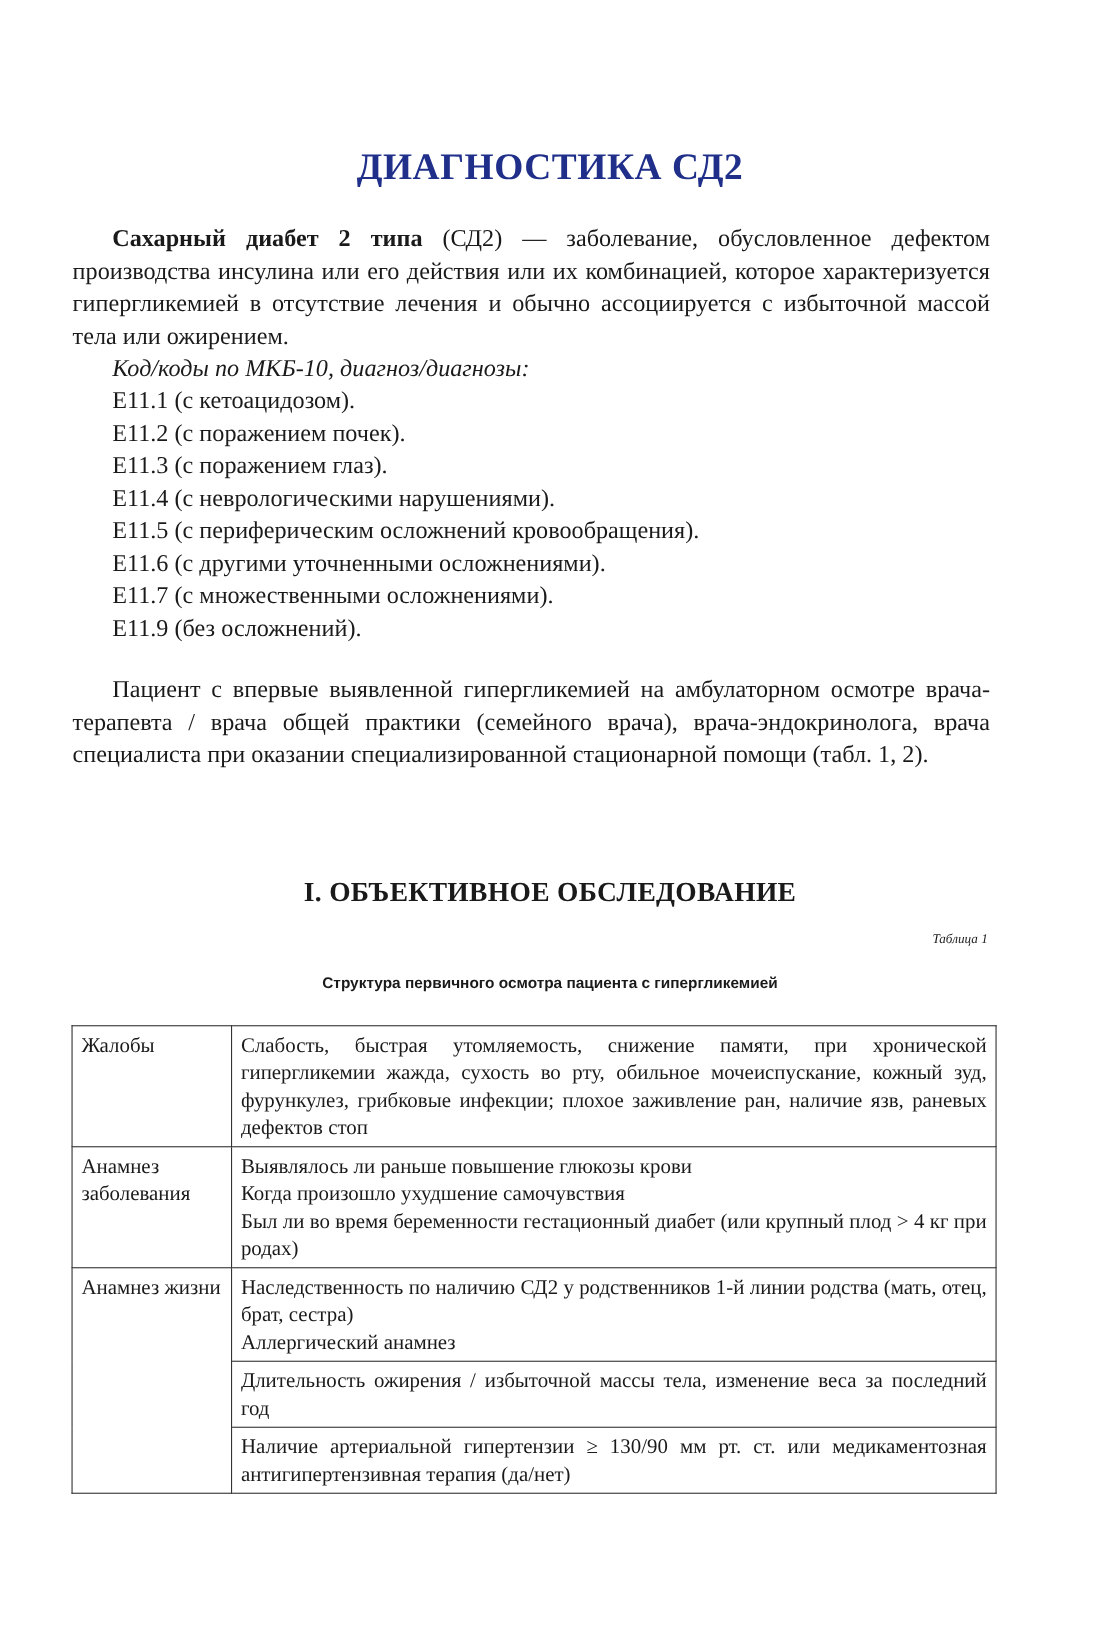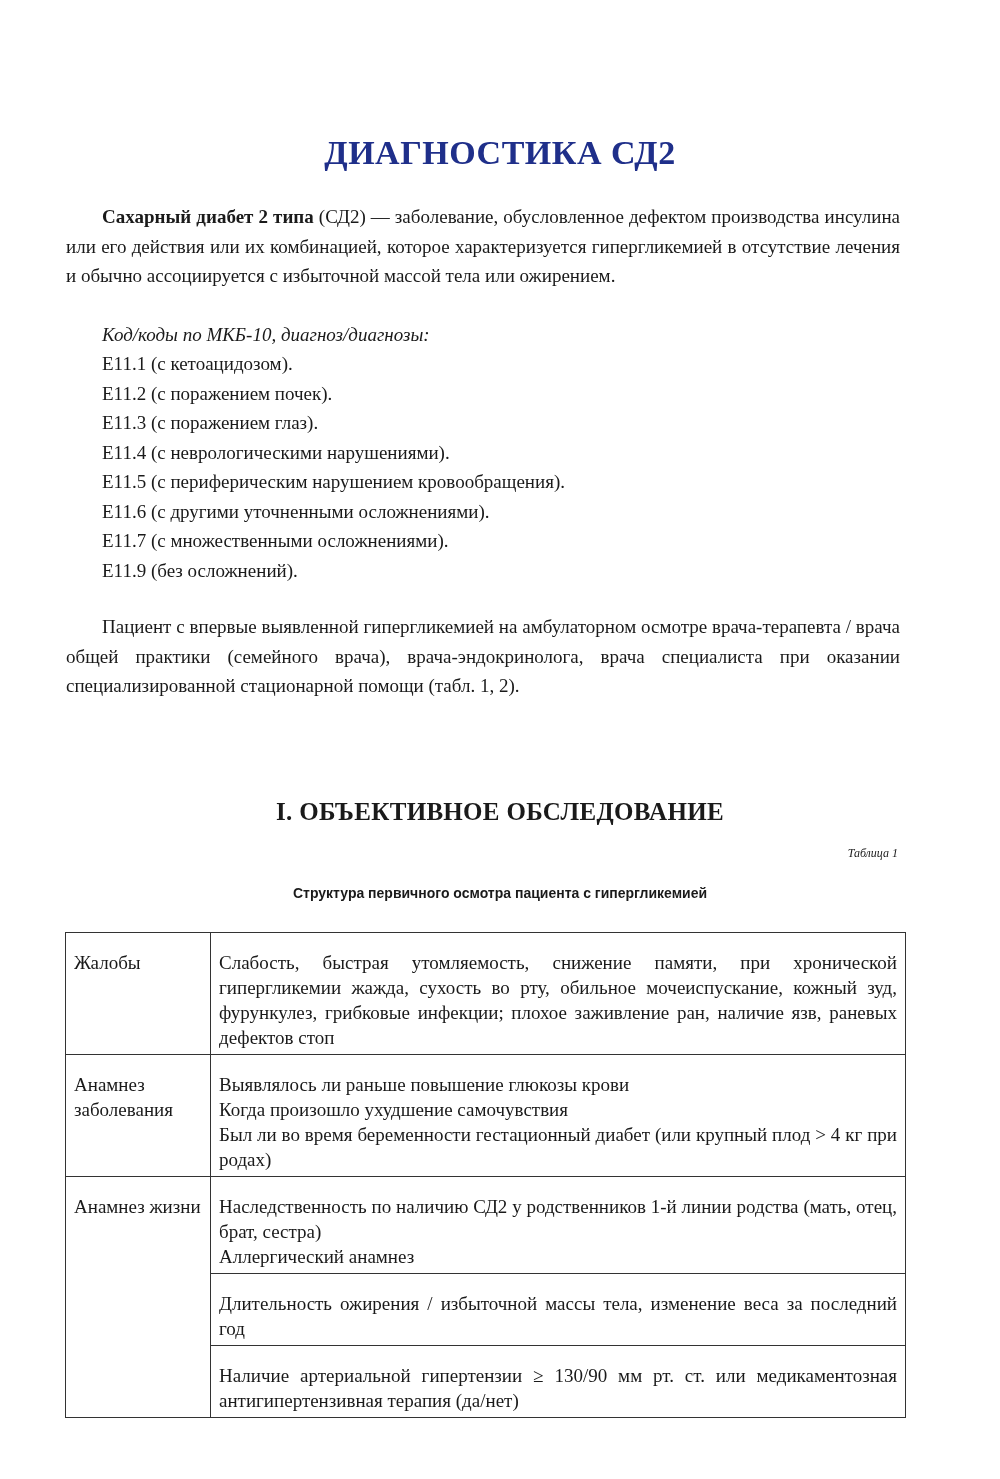--- a/index.html
+++ b/index.html
@@ -2,55 +2,55 @@
 <html><head>
 <meta charset="utf-8">
 <style>
   html, body { margin: 0; padding: 0; background: #ffffff; }
   body { width: 1000px; height: 1479px; position: relative; overflow: hidden;
          font-family: "Liberation Serif", "DejaVu Serif", serif; color: #1a1a1a; }
   .page { position: absolute; left: 0; top: 0; width: 1000px; height: 1039px; border-radius: 32px; }
   .title { position: absolute; top: 134px; left: 0; width: 1000px; text-align: center;
            font-family: "Liberation Serif", serif; font-weight: bold; font-size: 34px;
            color: #1f2f8a; letter-spacing: 0.5px; }
-  .body-text { position: absolute; left: 66px; width: 834px; font-size: 19px; line-height: 29.5px; }
+  .body-text { position: absolute; left: 66px; width: 834px; font-size: 22px; line-height: 29.5px; }
   .intro { top: 202px; text-align: justify; text-indent: 36px; }
   .intro b { font-weight: bold; }
   .codes-label { top: 320px; left: 102px; font-style: italic; }
   .codes { top: 349px; left: 102px; }
   .codes div { height: 29.5px; }
   .patient { top: 612px; text-align: justify; text-indent: 36px; }
   .section-title { position: absolute; top: 798px; left: 0; width: 1000px; text-align: center;
                    font-weight: bold; font-size: 25px; letter-spacing: 0.3px; }
   .table-label { position: absolute; top: 846px; right: 102px; font-style: italic; font-size: 12px; }
   .table-caption { position: absolute; top: 885px; left: 0; width: 1000px; text-align: center;
                    font-weight: bold; font-size: 14px; font-family: "Liberation Sans", sans-serif; }
   table.t { position: absolute; top: 932px; left: 65px; width: 841px; border-collapse: collapse;
             font-size: 19px; line-height: 25px; }
-  table.t td { border: 1.5px solid #333; vertical-align: top; padding: 17px 8px 4px 8px; }
+  table.t td { border: 1.5px solid #333; vertical-align: top; padding: 5px 8px 4px 8px; }
   table.t td.k { width: 128px; }
   table.t td.v { text-align: justify; margin-left: 28px; }
   .line { display: block; }
 </style>
 </head>
 <body>
 
 <div class="page">
   <div class="title">ДИАГНОСТИКА СД2</div>
 
   <div class="body-text intro"><b>Сахарный диабет 2 типа</b><span> (СД2) — заболевание, обусловленное дефектом производства инсулина или его действия или их комбинацией, которое характеризуется гипергликемией в отсутствие лечения и обычно ассоциируется с избыточной массой тела или ожирением.</span></div>
 
   <div class="body-text codes-label">Код/коды по МКБ-10, диагноз/диагнозы:</div>
 
   <div class="body-text codes">
     <div>E11.1 (с кетоацидозом).</div>
     <div>E11.2 (с поражением почек).</div>
     <div>E11.3 (с поражением глаз).</div>
     <div>E11.4 (с неврологическими нарушениями).</div>
-    <div>E11.5 (с периферическим нарушением кровообращения).</div>
+    <div>E11.5 (с периферическим осложнений кровообращения).</div>
     <div>E11.6 (с другими уточненными осложнениями).</div>
     <div>E11.7 (с множественными осложнениями).</div>
     <div>E11.9 (без осложнений).</div>
   </div>
 
   <div class="body-text patient">Пациент с впервые выявленной гипергликемией на амбулаторном осмотре врача-терапевта / врача общей практики (семейного врача), врача-эндокринолога, врача специалиста при оказании специализированной стационарной помощи (табл. 1, 2).</div>
 
   <div class="section-title">I. ОБЪЕКТИВНОЕ ОБСЛЕДОВАНИЕ</div>
   <div class="table-label">Таблица 1</div>
   <div class="table-caption">Структура первичного осмотра пациента с гипергликемией</div>

